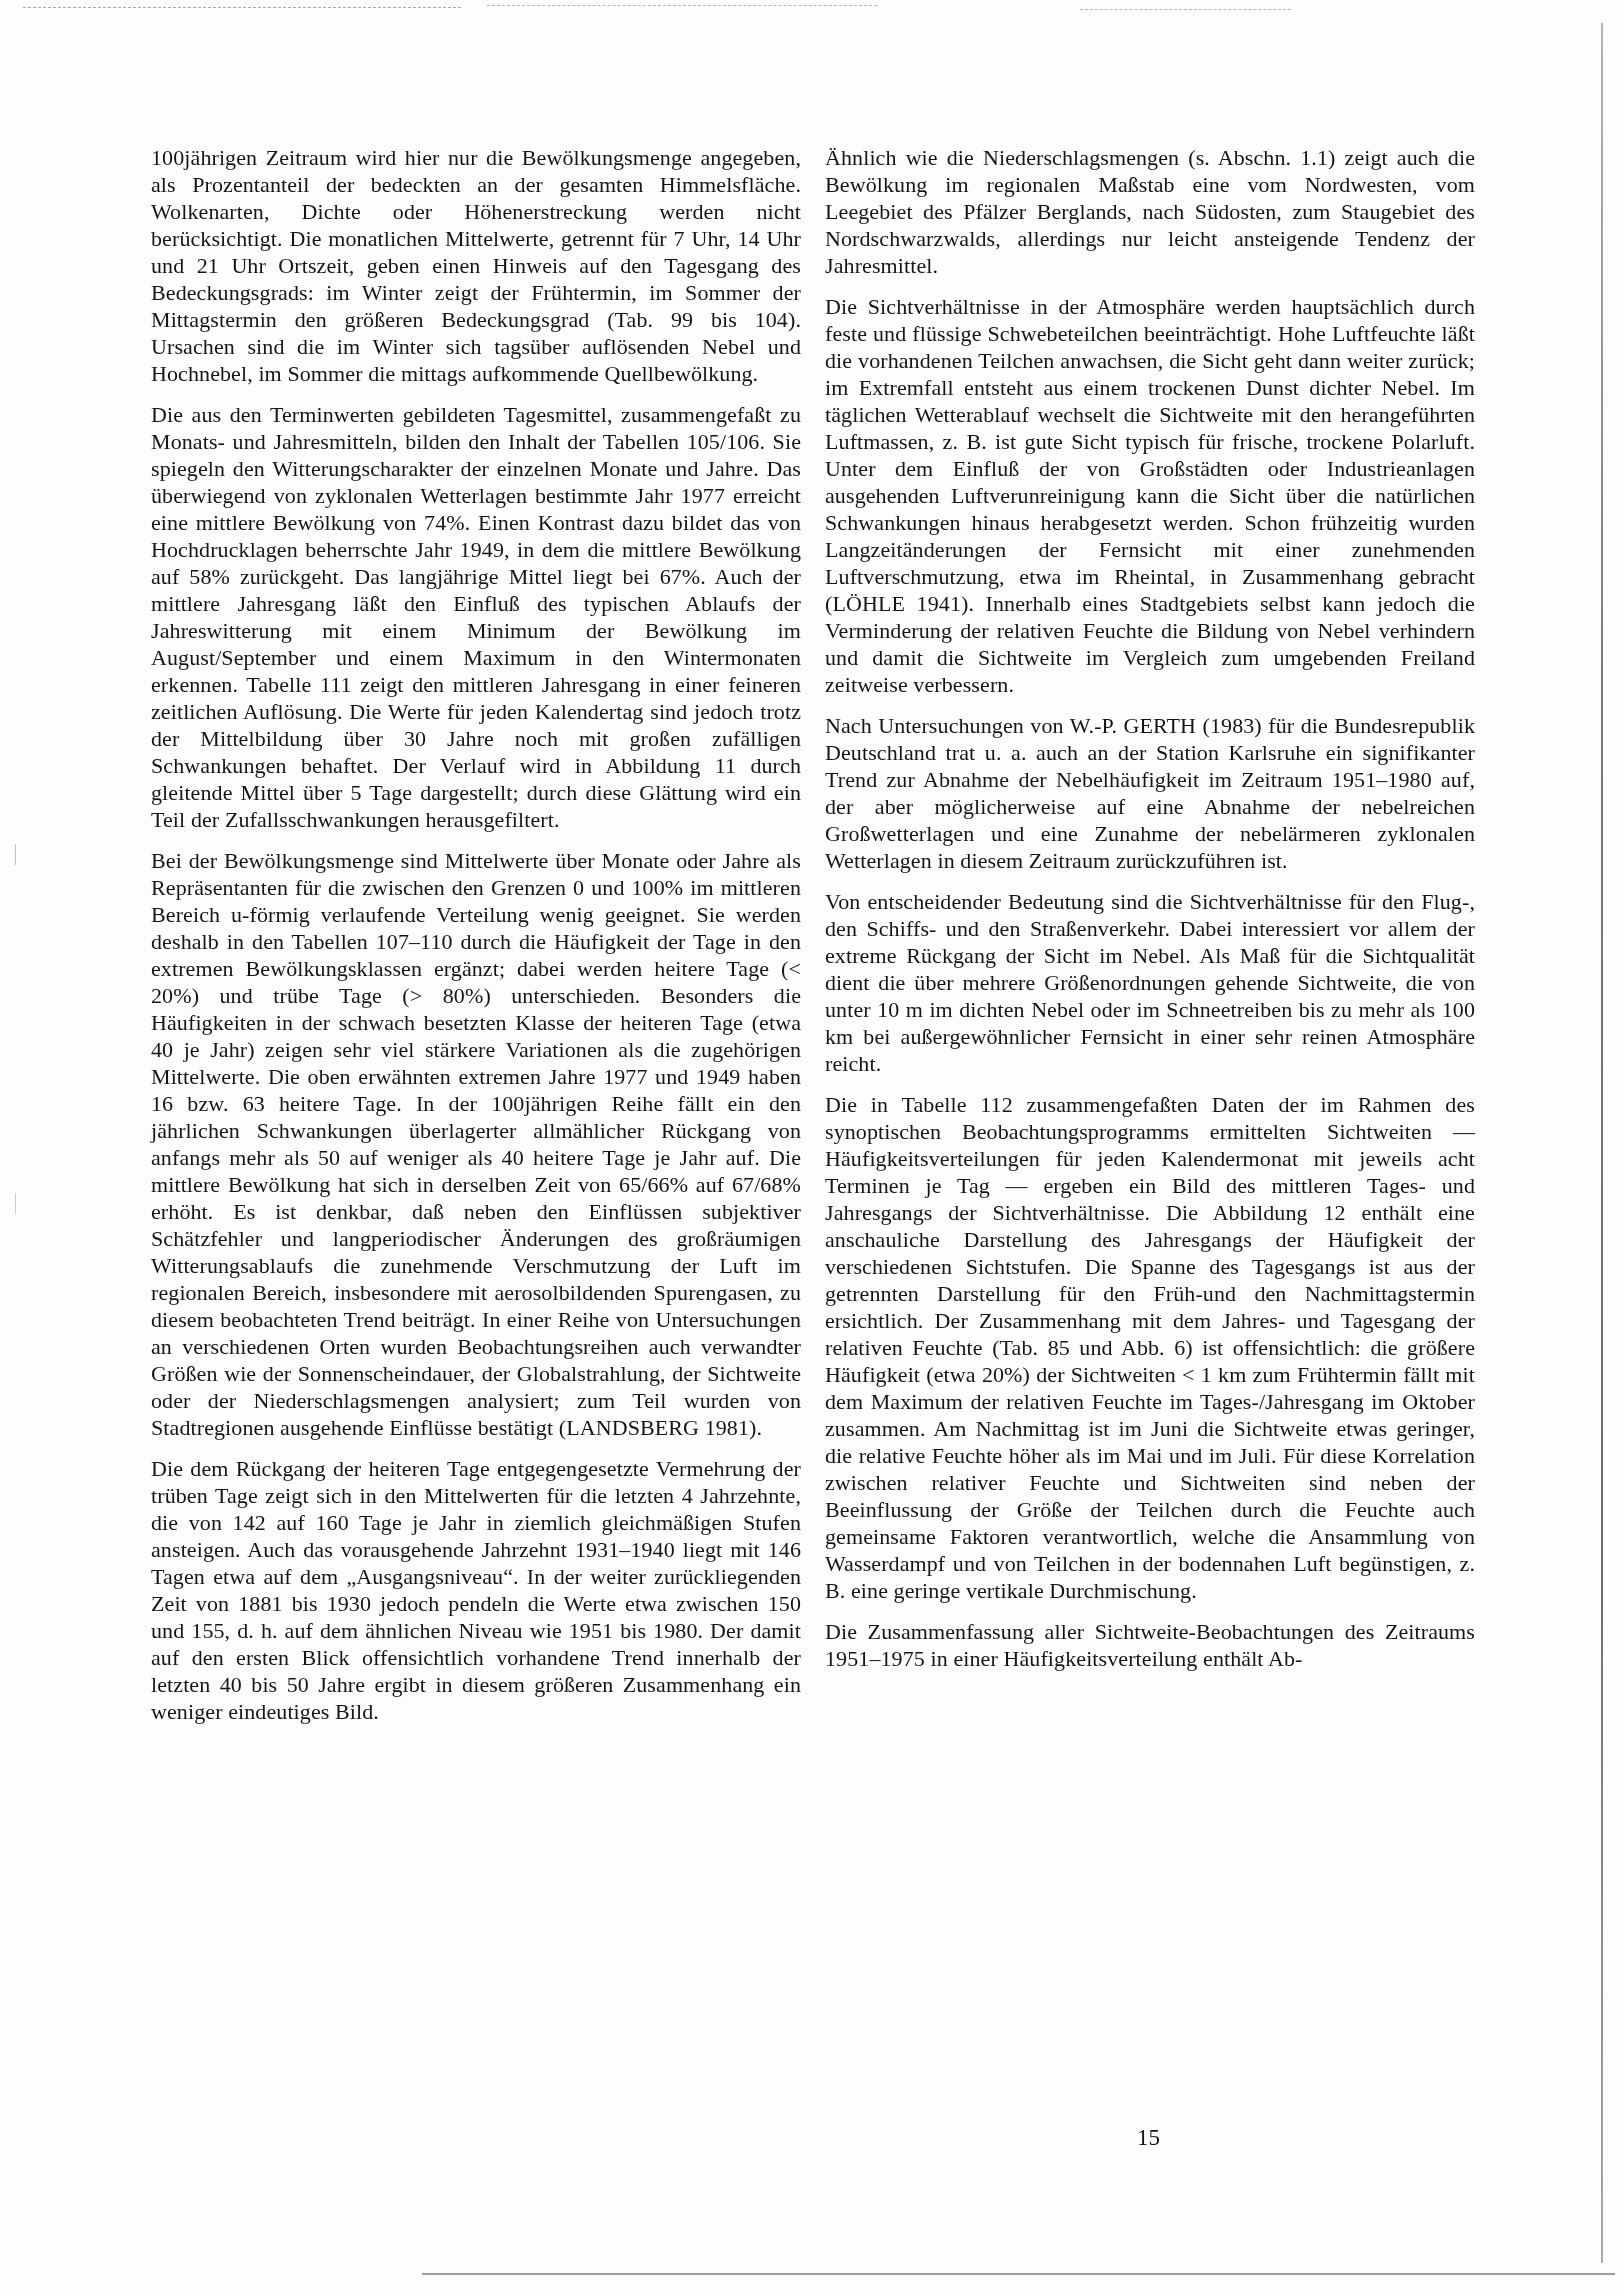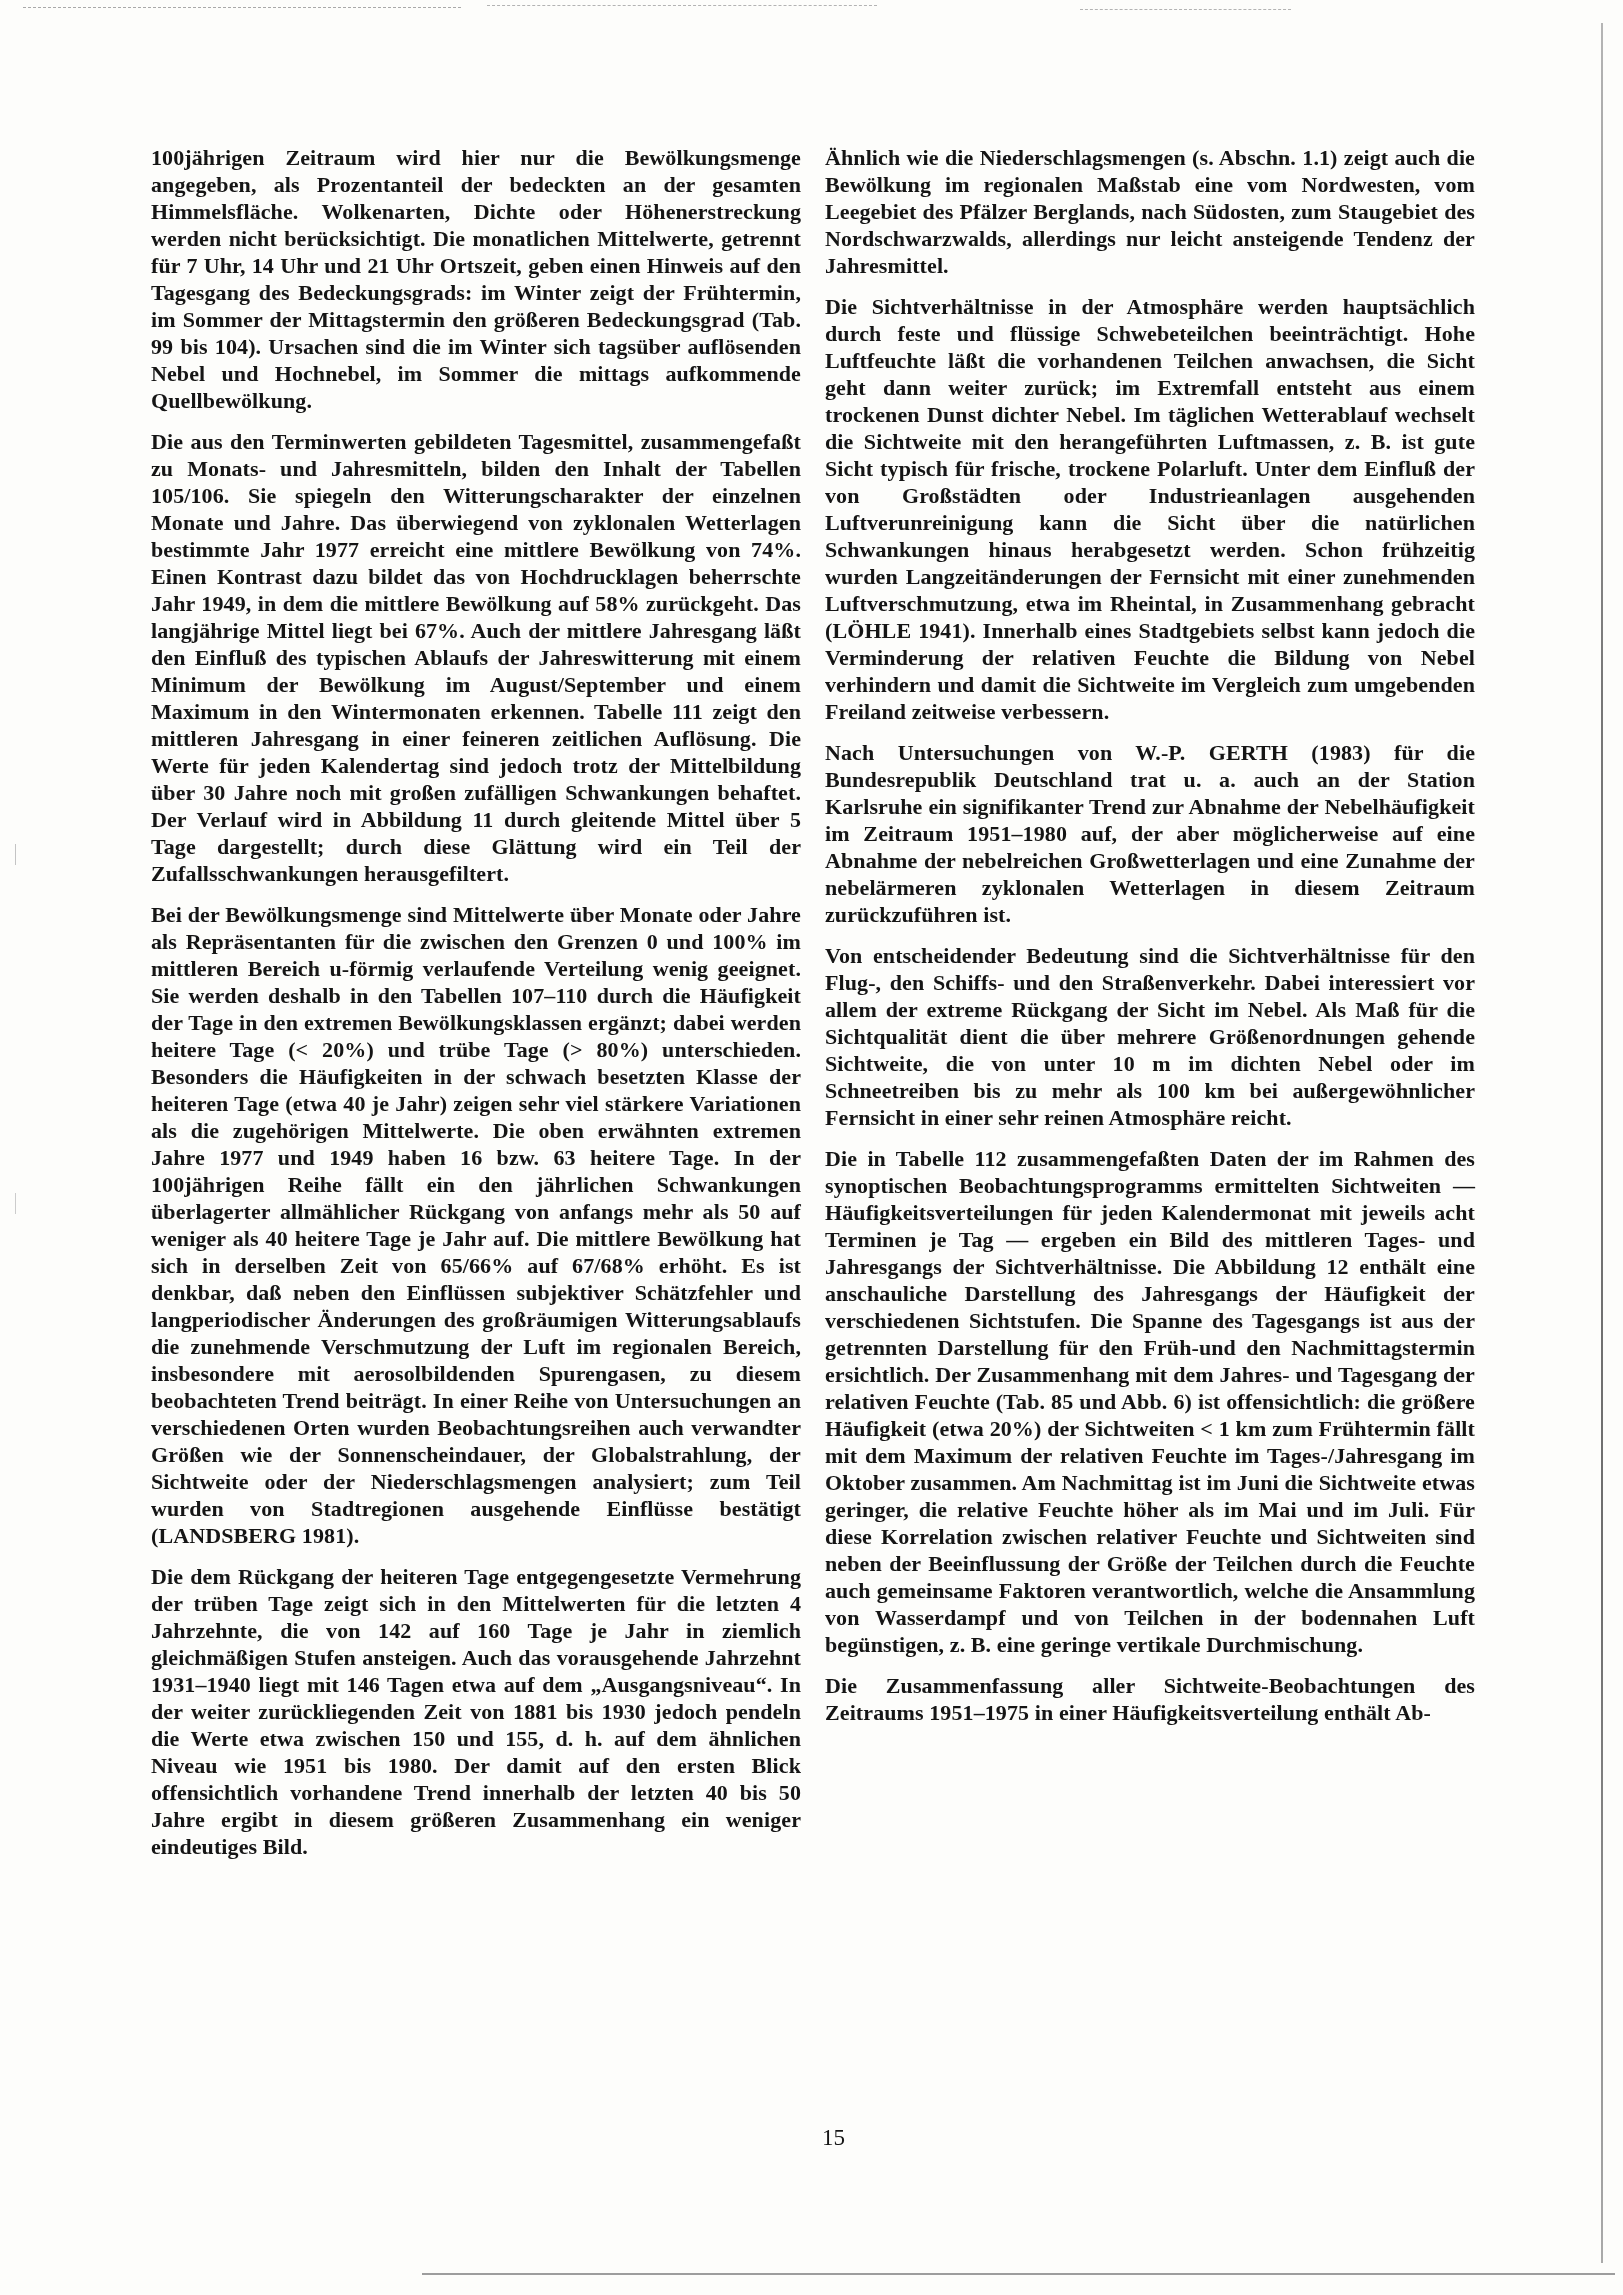--- a/index.html
+++ b/index.html
@@ -29,41 +29,40 @@
   }
   .col {
     width: 650px;
     font-size: 22px;
     line-height: 27px;
     text-align: justify;
     letter-spacing: 0.1px;
   }
   .para {
     margin: 0 0 14px 0;
-    font-weight: bold;
   }
   .para:last-child {
     margin-bottom: 0;
   }
   .section-heading {
     font-weight: 700;
     font-size: 23px;
     margin: 13px 0 12px 0;
     text-align: left;
   }
   .section-heading .sec-num {
     display: inline-block;
     margin-right: 21px;
   }
   .page-number {
     position: absolute;
     left: 822px;
     top: 2125px;
     width: 653px;
-    text-align: left;
+    text-align: center;
     font-size: 23px;
     color: #151515;
   }
   
   .artifact {
     position: absolute;
     pointer-events: none;
   }
   .edge-line-right {
     left: 1601px;

